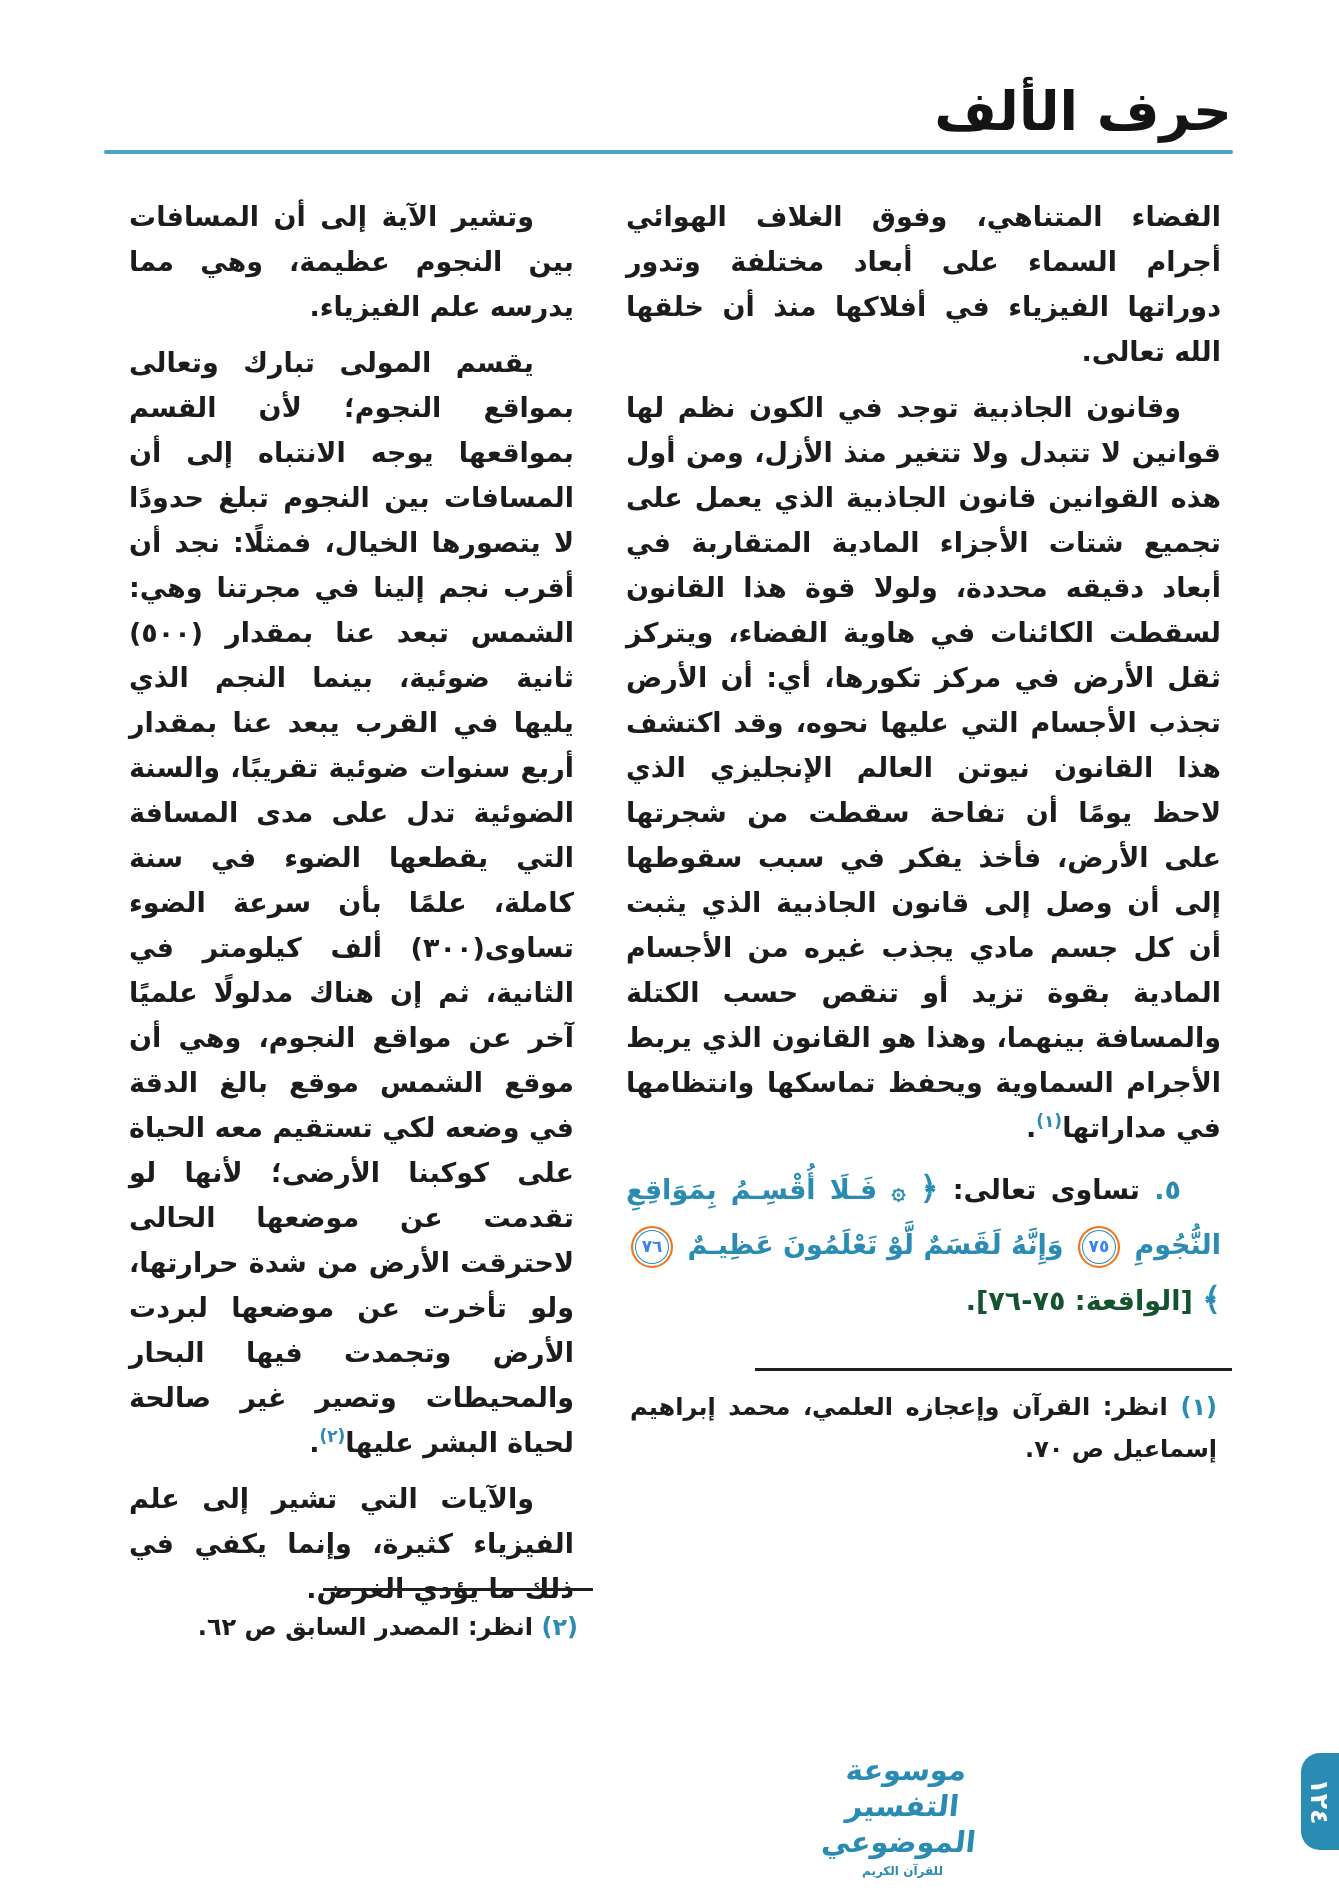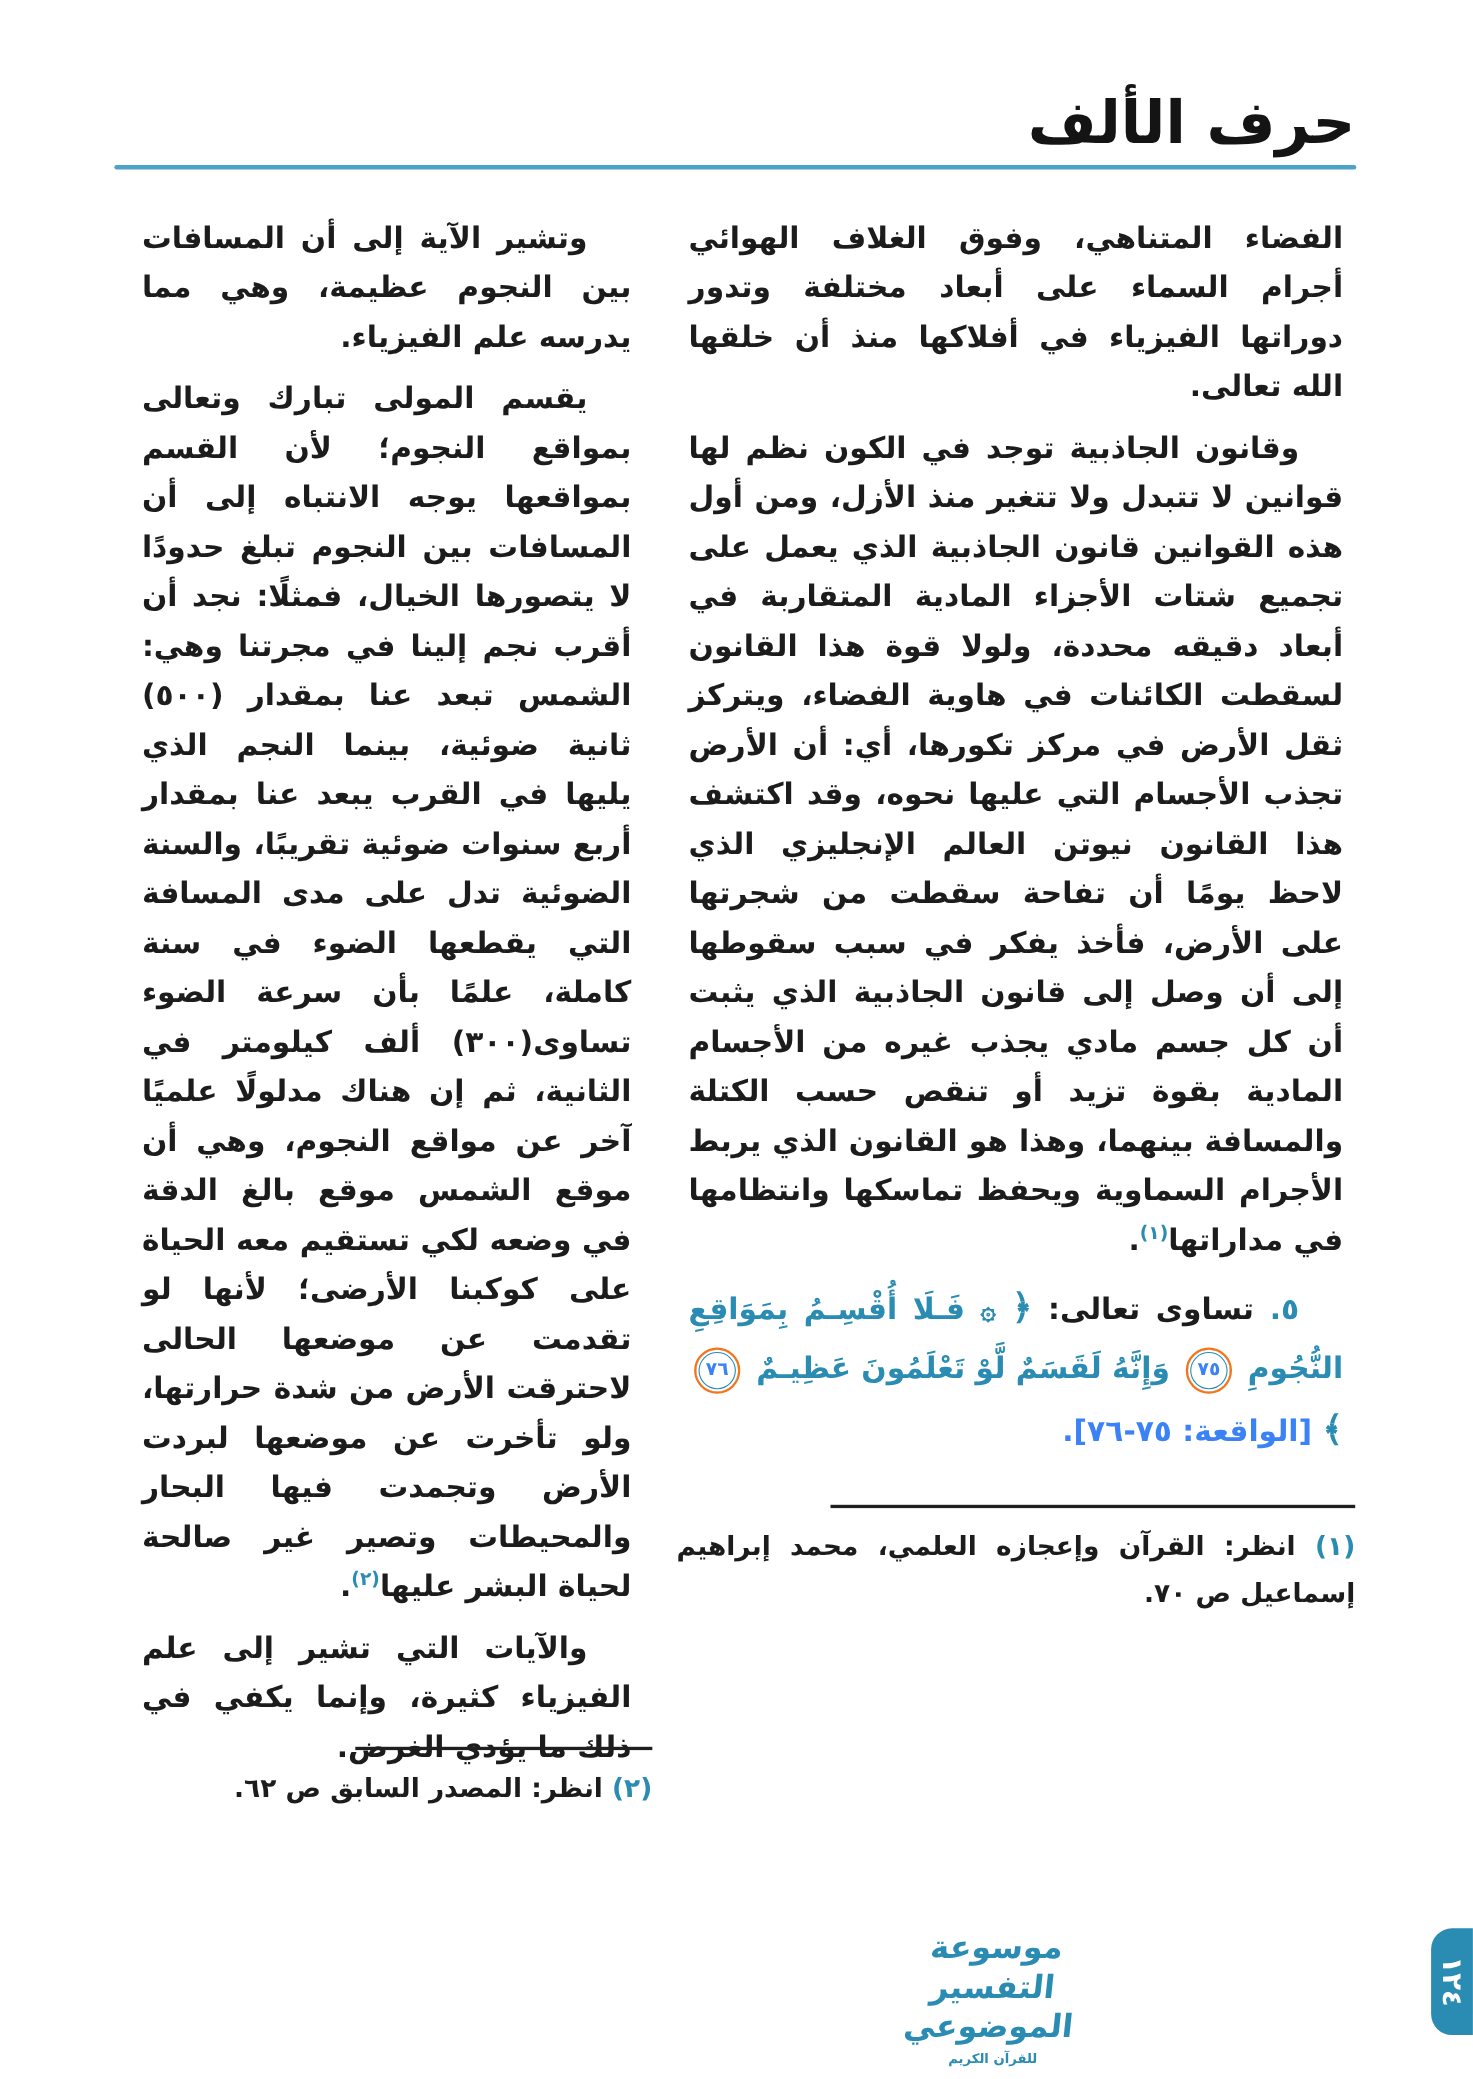--- a/index.html
+++ b/index.html
@@ -74,36 +74,36 @@
     border-radius: 50%;
     box-shadow: inset 0 0 0 2px #ffffff, inset 0 0 0 3px #2b8cb3;
     color: #3b82f6;
     font-size: 17px;
     font-weight: 700;
     vertical-align: middle;
     margin: 0 5px;
     line-height: 1;
     text-indent: 0;
   }
-  .verse-source { color: #3b82f6; }
+  .verse-source { color: #14532d; }
 
   
   .footnote {
     position: absolute;
     font-size: 24px;
     font-weight: 700;
     line-height: 42px;
     text-align: justify;
   }
   .footnote-right { right: 107px; top: 1368px; width: 617px; }
   .footnote-left  { right: 746px; top: 1588px; width: 467px; }
   .footnote-rule  { height: 3px; background: #1f1f1f; margin-bottom: 14px; }
   .footnote-right .footnote-rule { width: 477px; }
   .footnote-left  .footnote-rule { width: 270px; }
-  .footnote p { margin: 0; }
+  .footnote p { margin: 15px; }
   .fn-marker { color: #2b8cb3; }
 
   
   .emblem {
     position: absolute;
     top: 1752px;
     right: 329px;
     width: 215px;
     text-align: center;
     color: #2b8cb3;

